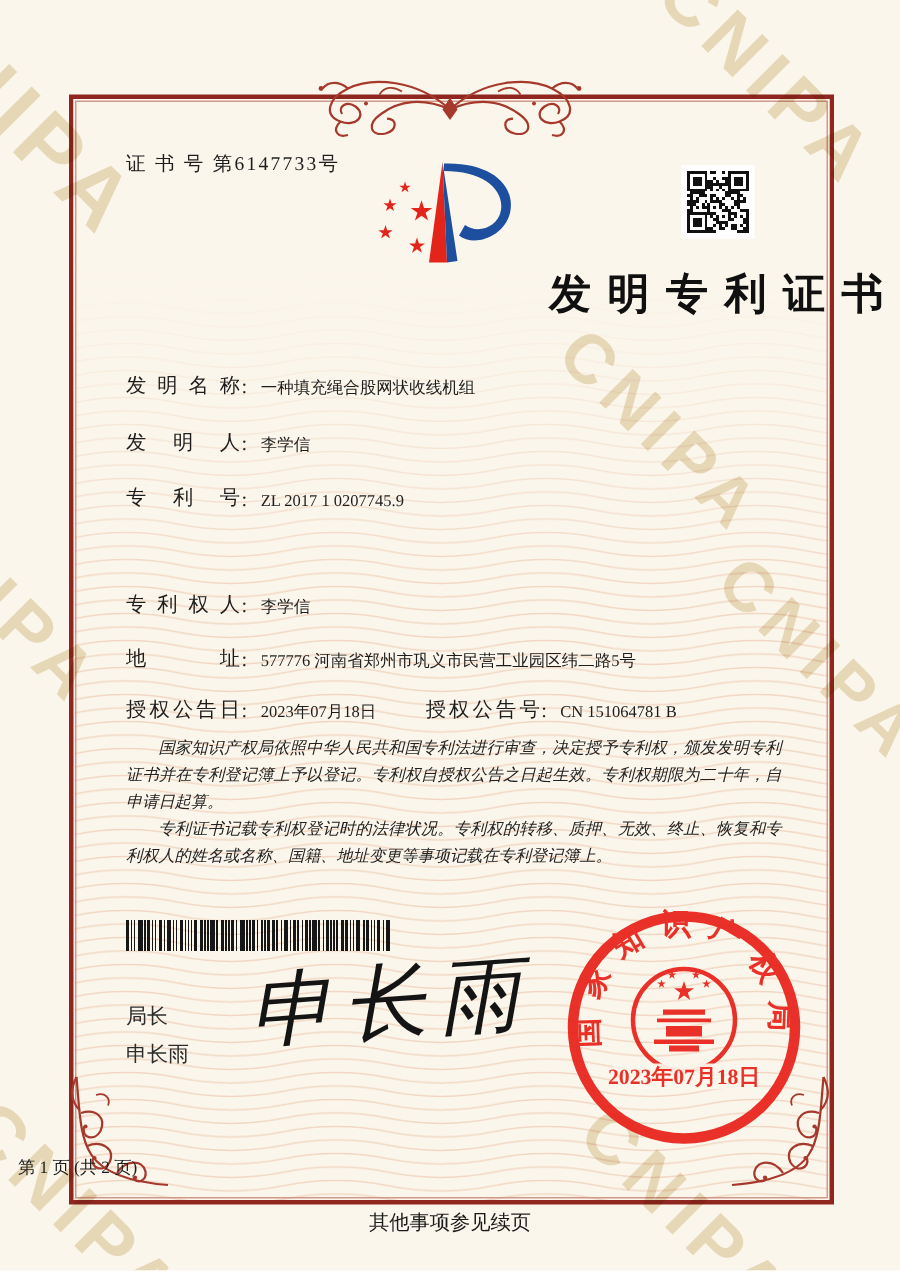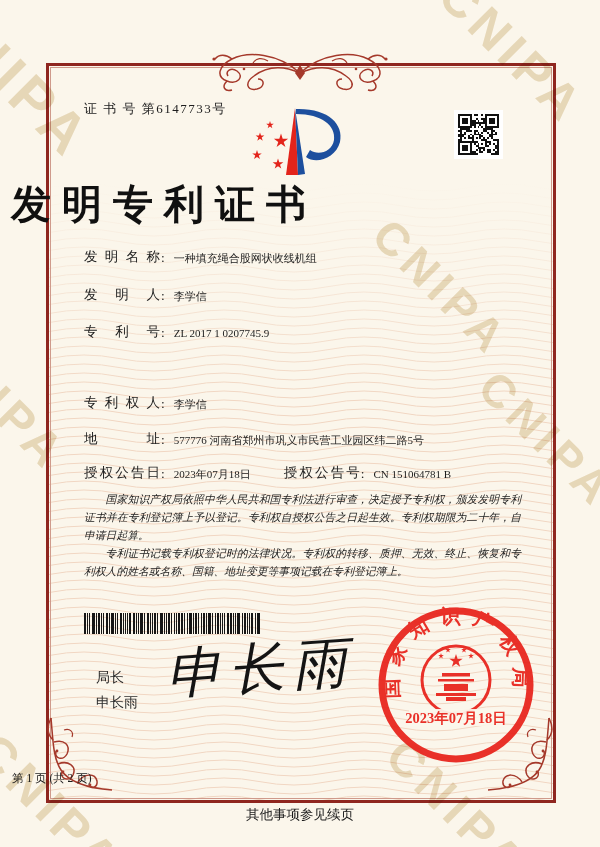--- a/index.html
+++ b/index.html
@@ -19,33 +19,33 @@
   
   .ornament-top{position:absolute;left:208px;top:47px;width:184px;height:46px;z-index:2;}
   .corner{position:absolute;top:716px;width:72px;height:84px;z-index:2;}
   .corner.bl{left:44px;}
   .corner.br{left:484px;transform:scaleX(-1);}
   
   .content{position:absolute;inset:0;z-index:3;border-radius:23px;}
   .cert-no{position:absolute;left:84px;top:100px;font-size:13px;letter-spacing:1.5px;}
   .logo{position:absolute;left:250px;top:104px;width:98px;height:76px;}
   .qr{position:absolute;left:454px;top:110px;width:49px;height:49px;}
-  .title{position:absolute;left:0;right:0;top:177px;margin:0;text-align:left;
-         font-size:40px;font-weight:bold;letter-spacing:11px;text-indent:11px;color:#101010;}
+  .title{position:absolute;left:0;right:0;top:177px;margin:0;text-align:right;
+         font-size:28px;font-weight:bold;letter-spacing:11px;text-indent:11px;color:#101010;}
   .frow{position:absolute;left:84px;white-space:nowrap;font-size:12.5px;}
   .flabel{display:inline-block;width:76px;font-size:13.5px;text-align:justify;
           text-align-last:justify;vertical-align:bottom;}
   .fcolon{margin:0 9px 0 1px;font-size:13.5px;}
   .fvalue{font-size:11px;}
   .fgroup2{margin-left:33px;}
   .body-text{position:absolute;left:84px;top:490px;width:437px;font-size:10.8px;
              line-height:18px;font-style:italic;color:#222;}
   .body-text p{margin:0;text-indent:2em;text-align:justify;}
   .barcode{position:absolute;left:84px;top:613px;width:180px;height:21px;}
-  .signer{position:absolute;left:96px;top:665px;
+  .signer{position:absolute;left:84px;top:665px;
           font-family:"Liberation Sans","DejaVu Sans",sans-serif;
           font-size:14px;line-height:25px;color:#2c2c2c;}
   .sig-script{position:absolute;left:166px;top:632px;font-size:55px;font-style:italic;
               letter-spacing:8px;color:#141414;transform:rotate(-4deg);}
   .seal{position:absolute;left:371px;top:600px;width:170px;height:170px;opacity:.94;}
   .page-num{position:absolute;left:0;right:0;top:771px;text-align:left;font-size:11.5px;padding-left:12px;}
   .footer-note{position:absolute;left:0;right:0;top:806px;text-align:center;
                font-size:13.5px;color:#1a1a1a;}
 </style>
 </head>

